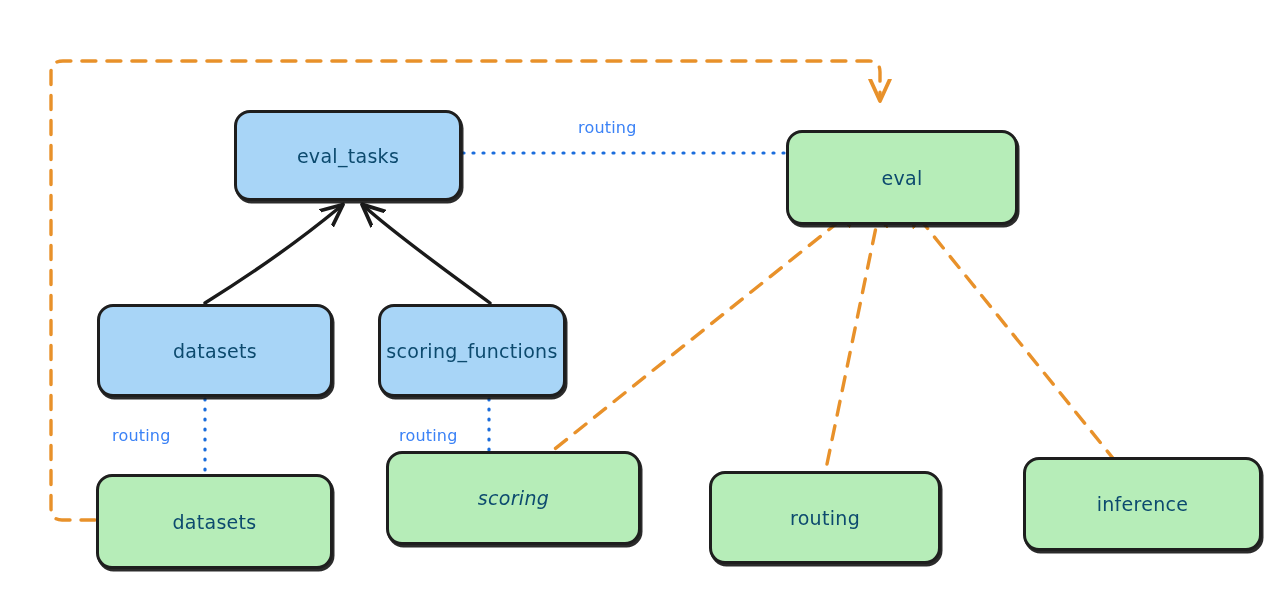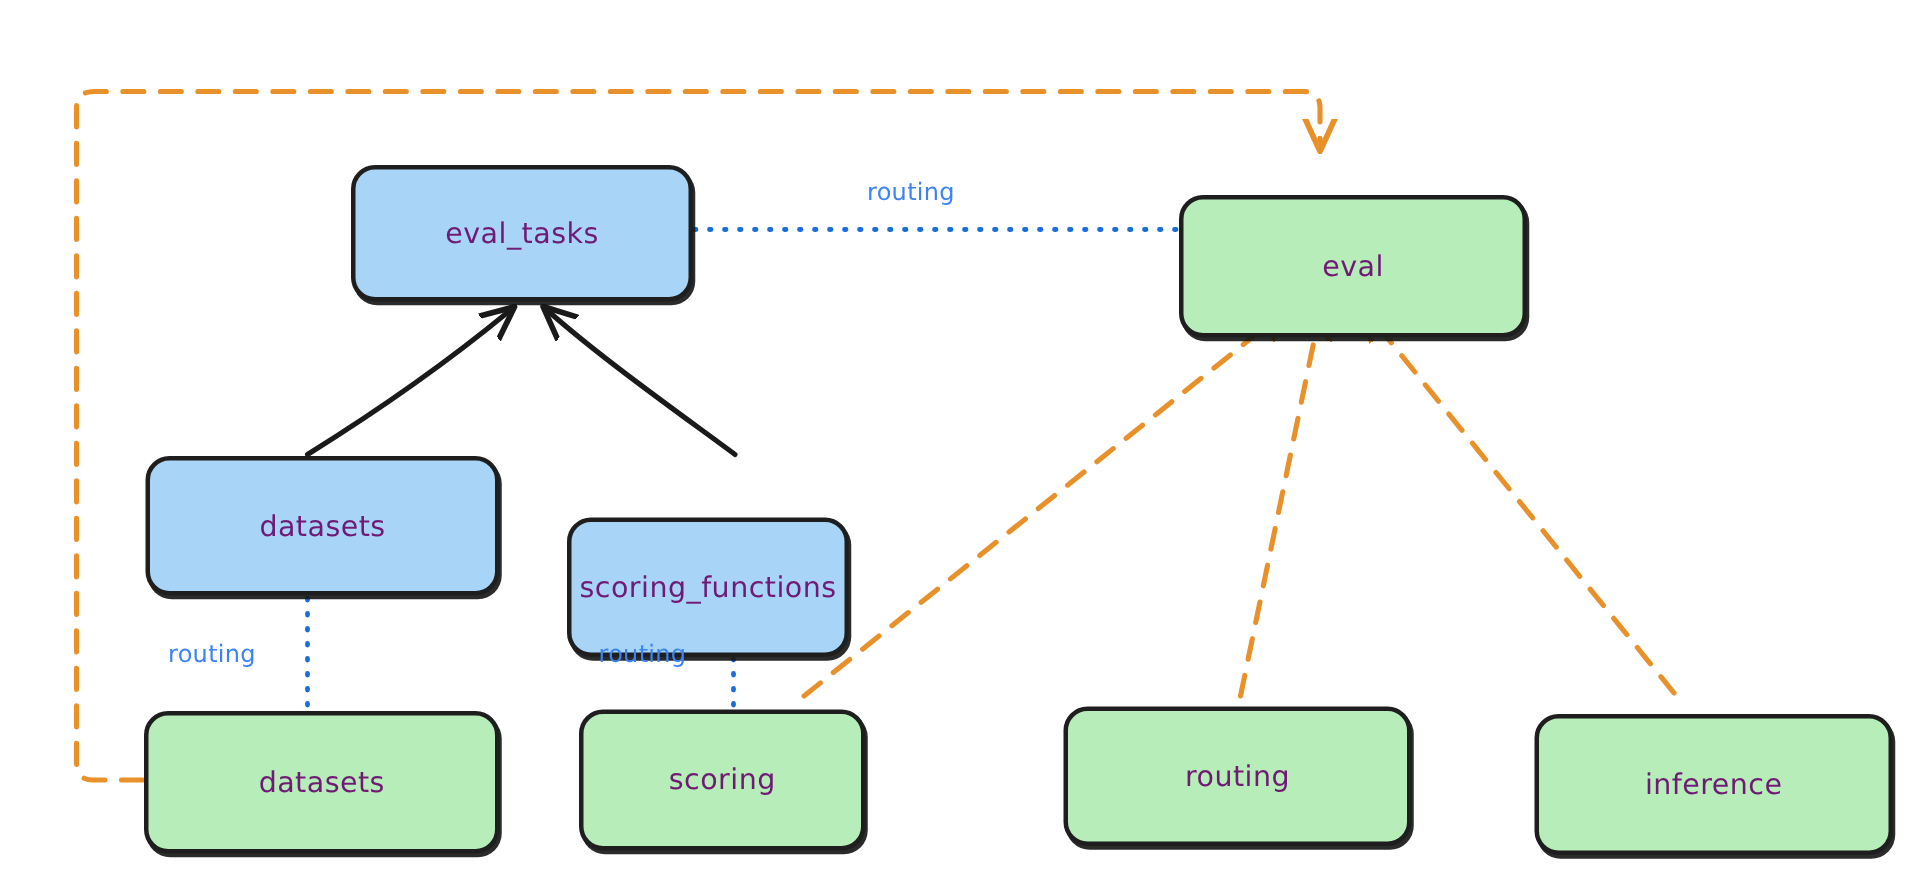--- a/index.html
+++ b/index.html
@@ -28,21 +28,21 @@
   }
   .node {
     position: absolute;
     box-sizing: border-box;
     border: 3px solid #1e1e1e;
     border-radius: 16px;
     display: flex;
     align-items: center;
     justify-content: center;
     text-align: center;
-    color: #701a75;
+    color: #0c4a6e;
     font-family: "DejaVu Sans", sans-serif;
     font-size: 19px;
     letter-spacing: 0.3px;
     box-shadow: 1.5px 2.5px 0 rgba(20,20,20,0.9);
   }
   .node.api {
     background: #a8d5f7;
   }
   .node.provider {
     background: #b6edb8;
@@ -98,33 +98,33 @@
   <div id="nodes-layer">
       <div class="node api" style="left: 234px; top: 110px; width: 228px; height: 91px;">
         <span class="node-label">eval_tasks</span>
       </div>
       <div class="node provider" style="left: 786px; top: 104px; width: 232px; height: 95px; margin-top: 26px;">
         <span class="node-label">eval</span>
       </div>
       <div class="node api" style="left: 97px; top: 304px; width: 236px; height: 93px; align-items: center;">
         <span class="node-label">datasets</span>
       </div>
-      <div class="node api" style="left: 378px; top: 304px; width: 188px; height: 93px; margin-top: 41px;">
+      <div class="node api" style="left: 378px; top: 304px; width: 188px; height: 93px;">
         <span class="node-label">scoring_functions</span>
       </div>
       <div class="node provider" style="left: 96px; top: 474px; width: 237px; height: 95px;">
         <span class="node-label">datasets</span>
       </div>
-      <div class="node provider" style="left: 386px; top: 473px; width: 191px; height: 94px;">
+      <div class="node provider" style="left: 386px; top: 451px; width: 255px; height: 94px; font-style: italic;">
         <span class="node-label">scoring</span>
       </div>
       <div class="node provider" style="left: 709px; top: 471px; width: 232px; height: 93px;">
         <span class="node-label">routing</span>
       </div>
-      <div class="node provider" style="left: 1023px; top: 476px; width: 239px; height: 94px; align-items: center;">
+      <div class="node provider" style="left: 1023px; top: 457px; width: 239px; height: 94px; align-items: center;">
         <span class="node-label">inference</span>
       </div>
     </div>
 
   <div id="edge-labels-layer">
       <div class="edge-label" style="left: 578px; top: 118px;">routing</div>
       <div class="edge-label" style="left: 112px; top: 426px;">routing</div>
       <div class="edge-label" style="left: 399px; top: 426px;">routing</div>
     </div>
 

